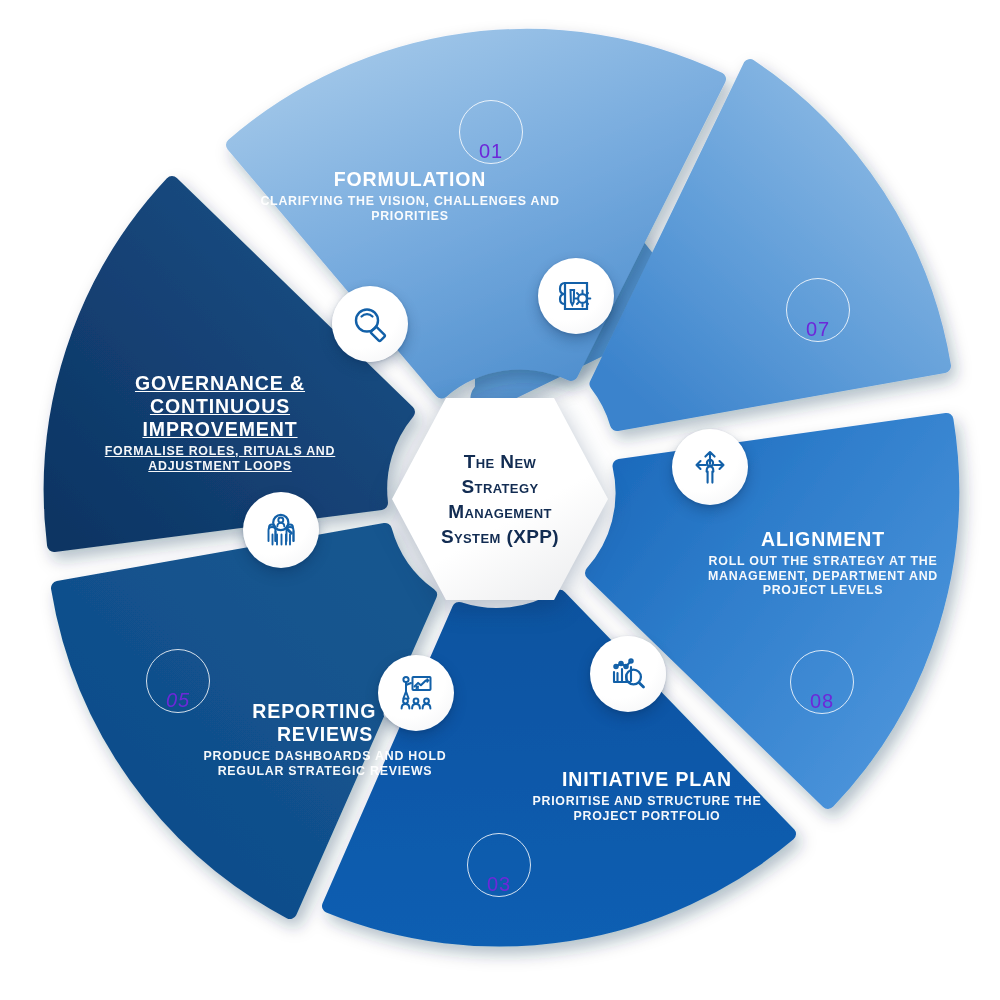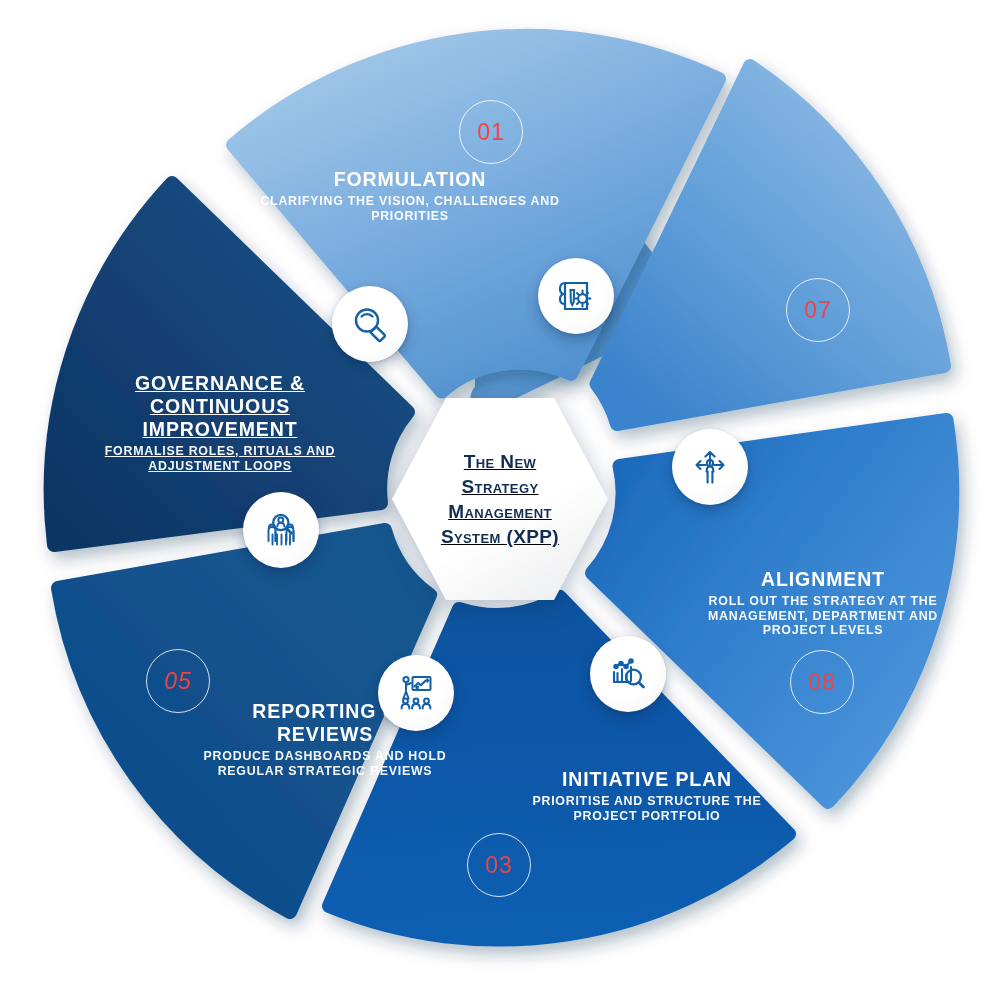--- a/index.html
+++ b/index.html
@@ -35,25 +35,25 @@
     text-transform:uppercase;
     opacity:.96;
   }
 
   
   .num-badge{
     position:absolute;
     width:62px;height:62px;
     border:1.6px solid rgba(255,255,255,.82);
     border-radius:50%;
-    color:#ef4444;
-    font-size:23px;
+    color:#6d28d9;
+    font-size:20px;
     font-weight:400;
     letter-spacing:1px;
-    display:flex;align-items:center;justify-content:center;
+    display:flex;align-items:flex-end;justify-content:center;
   }
 
   
   .icon-badge{
     position:absolute;
     width:76px;height:76px;
     border-radius:50%;
     background:radial-gradient(circle at 36% 30%, #ffffff 0%, #ffffff 55%, #f1f2f4 100%);
     box-shadow:0 6px 13px rgba(10,40,80,.30), 0 1px 3px rgba(10,40,80,.18);
     display:flex;align-items:center;justify-content:center;
@@ -64,21 +64,21 @@
   .hex-wrap{
     position:absolute;
     left:392px;top:398px;
     width:216px;height:202px;
     filter:drop-shadow(0 7px 12px rgba(10,40,80,.32));
   }
   .hex{
     position:absolute;inset:0;
     background:linear-gradient(150deg,#ffffff 0%,#ffffff 58%,#e9eaec 100%);
     clip-path:polygon(25% 0%,75% 0%,100% 50%,75% 100%,25% 100%,0% 50%);
-    display:flex;align-items:center;justify-content:center;text-decoration:underline;
+    display:flex;align-items:center;justify-content:center;
   }
   .hex-text{
     text-align:center;
     color:#122c52;
     font-size:19px;
     font-weight:700;
     letter-spacing:.4px;
     line-height:1.32;
     white-space:pre-line;
     font-variant:small-caps;
@@ -236,21 +236,21 @@
         <path d="M21.8 25.5 h2.3"></path>
           <path d="M35 25.5 h2.3"></path>
         <path d="M24 20 l1.7 1.7"></path>
           <path d="M33.3 29.3 l1.7 1.7"></path>
         <path d="M35 20 l-1.7 1.7"></path>
           <path d="M25.7 29.3 l-1.7 1.7"></path>
       </g>
     </svg>
   </div>
 
-  <div class="seg-text" style="left:703px;top:528px;width:240px;margin-top:40px;">
+  <div class="seg-text" style="left:703px;top:528px;width:240px;">
     <div class="seg-title">ALIGNMENT</div>
     <div class="seg-desc">ROLL OUT THE STRATEGY AT
 THE MANAGEMENT,
 DEPARTMENT AND PROJECT
 LEVELS</div>
   </div>
   <div class="num-badge" style="left:790px;top:650px;">
     <span>08</span>
   </div>
   <div class="icon-badge" style="left:672px;top:429px;">

